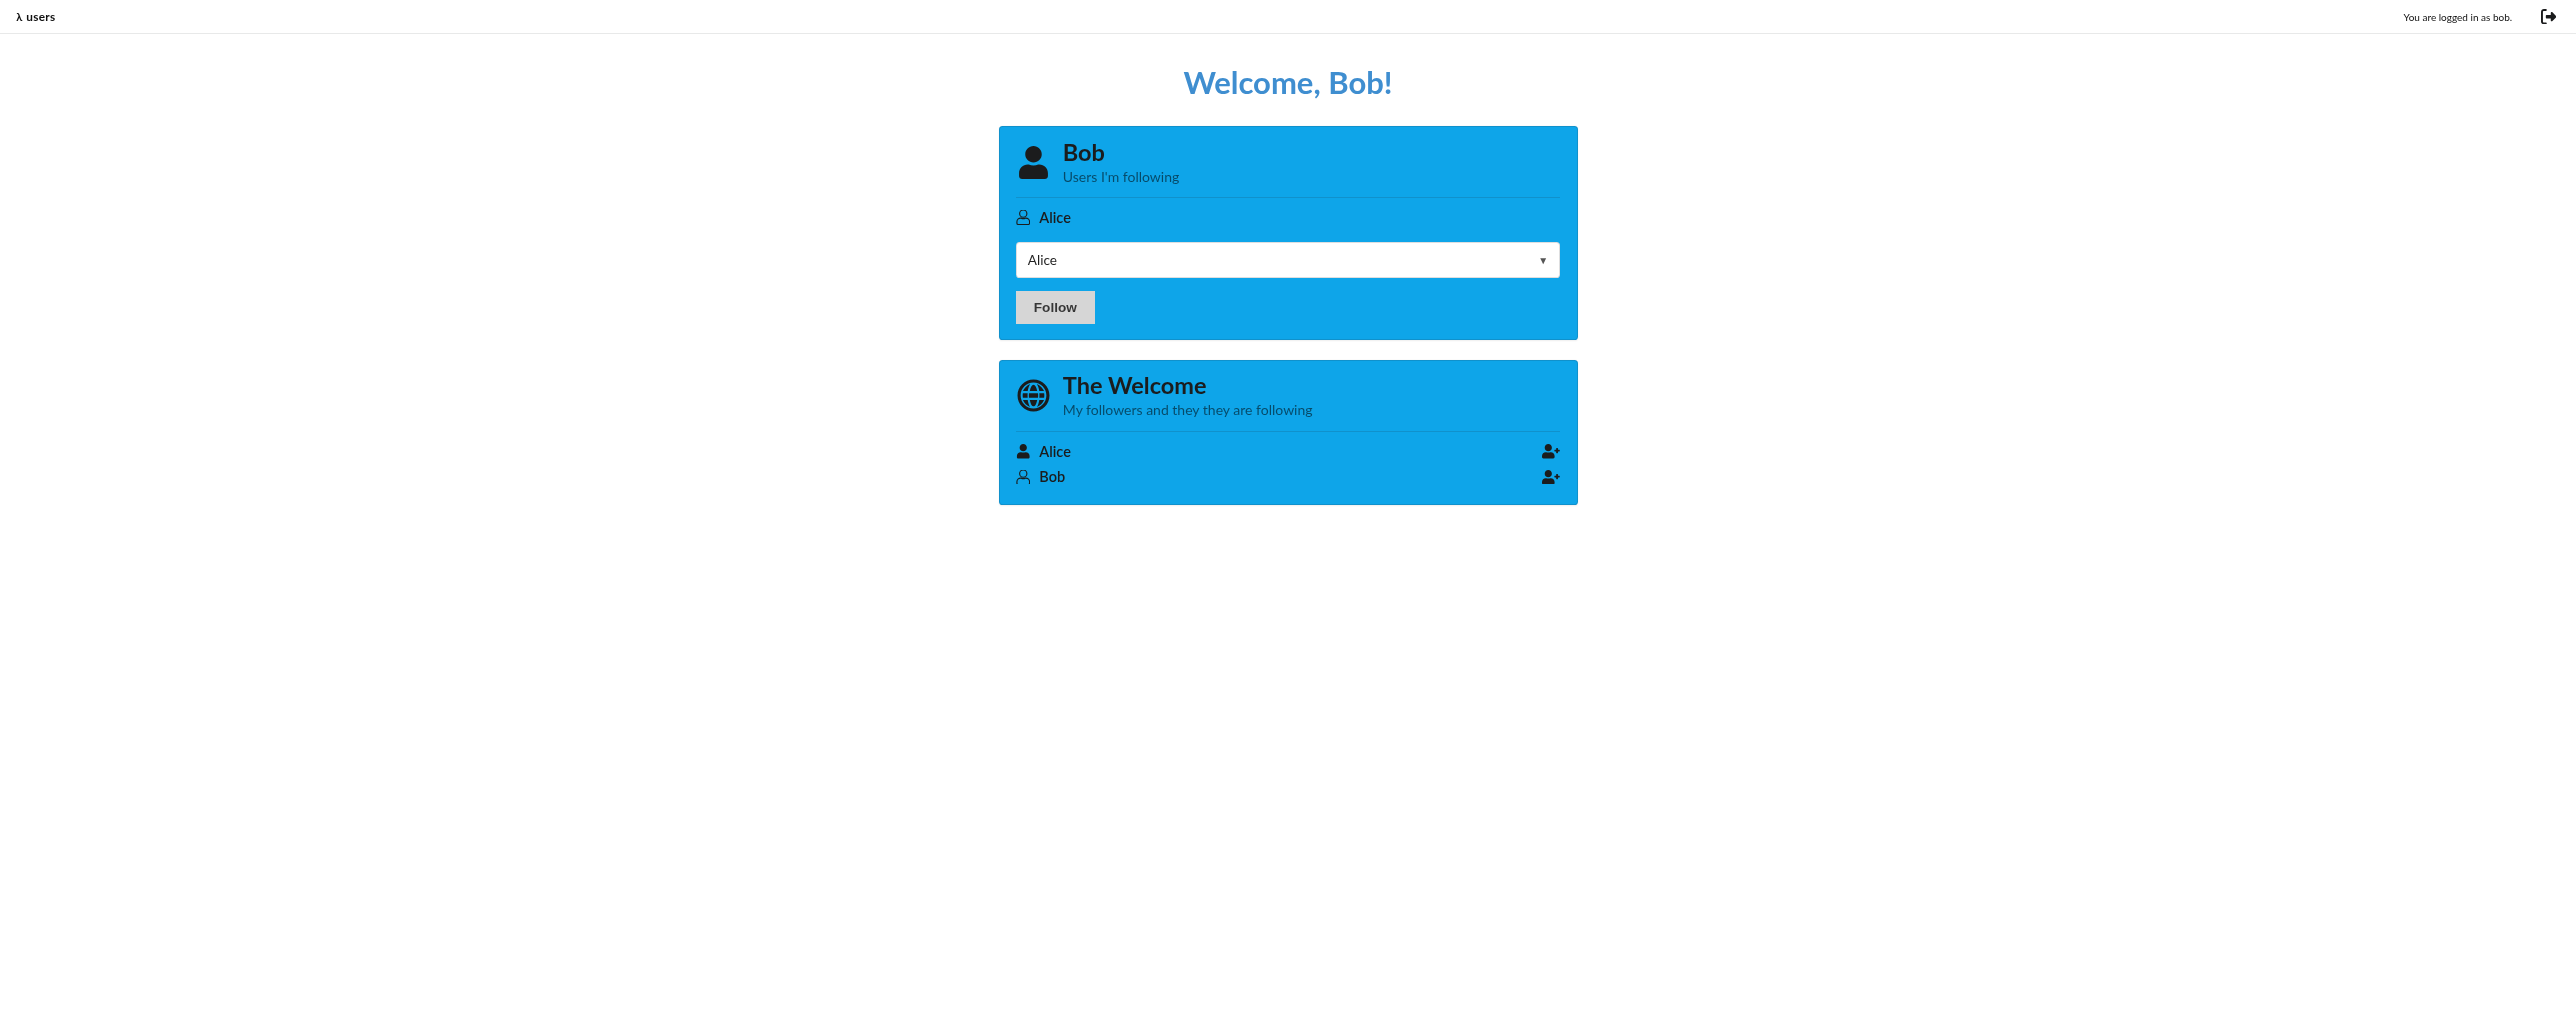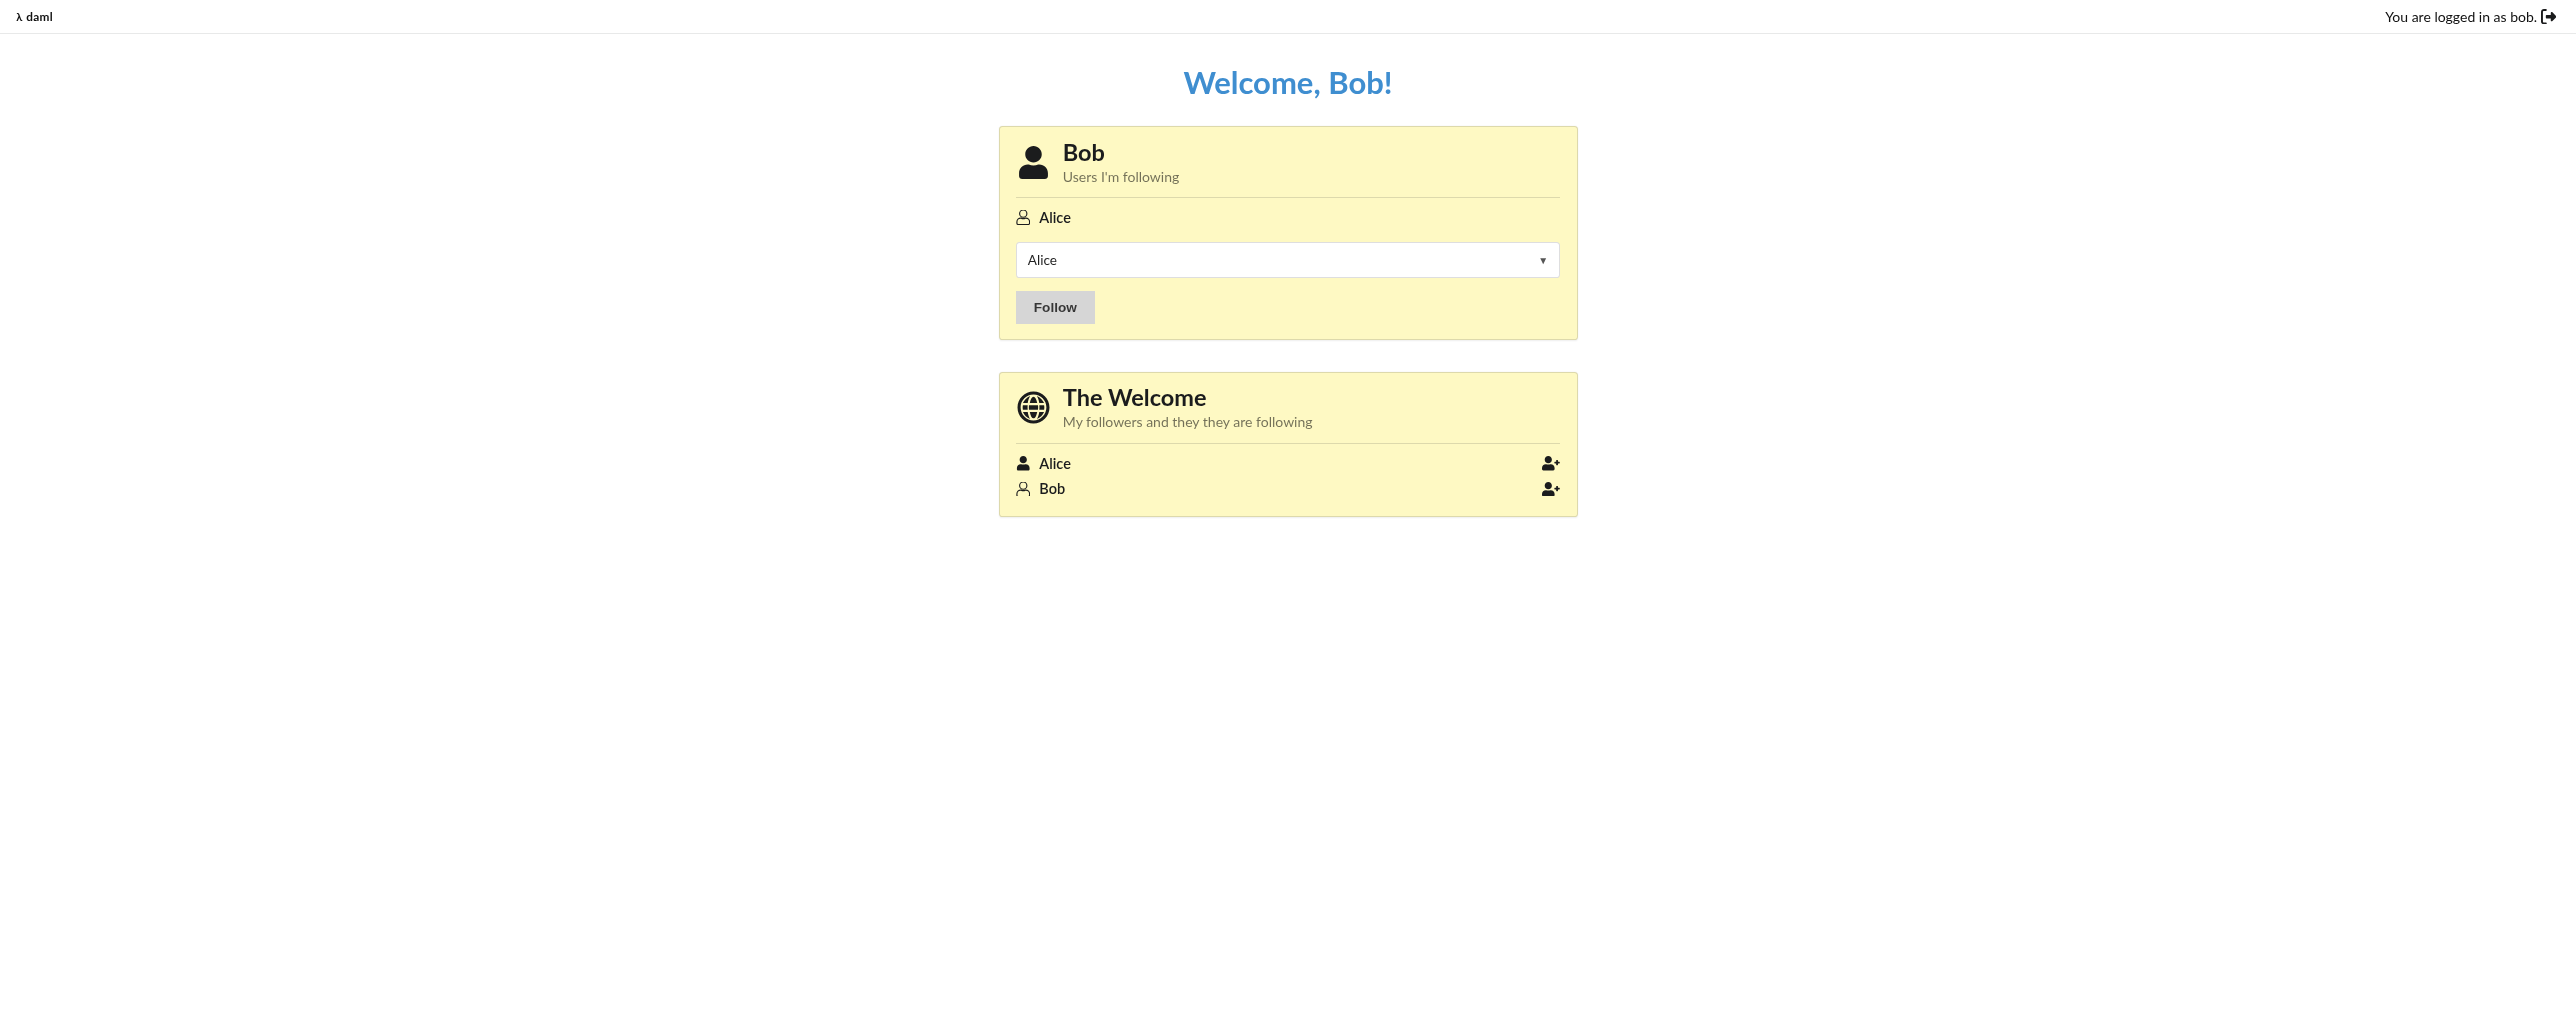--- a/index.html
+++ b/index.html
@@ -25,21 +25,22 @@
     letter-spacing: 0.3px;
     color: #111;
     display: flex;
     align-items: center;
     gap: 3.6px;
   }
   .brand-glyph { font-size: 11px; font-weight: 700; }
   .topbar-right {
     display: flex;
     align-items: center;
-    font-size: 14px;
+    gap: 25px;
+    font-size: 10px;
     color: #111;
     justify-content: space-between;
   }
   .logout-btn {
     background: transparent;
     border: none;
     padding: 3.6px;
     cursor: pointer;
     display: flex;
     align-items: center;
@@ -55,23 +56,23 @@
     text-align: center;
     font-size: 31px;
     font-weight: 700;
     color: #3f8ed0;
     margin: 11px 0 25px;
   }
   .segment {
     border: 0.9px solid rgba(34,36,38,.15);
     border-radius: 3.6px;
     padding: 12.7px 16.3px 14.5px;
-    margin-bottom: 32px;
+    margin-bottom: 20px;
     box-shadow: 0 0.9px 1.8px 0 rgba(34,36,38,.08);
-    background: #fef9c3;
+    background: #0ea5e9;
   }
   .seg-header {
     display: flex;
     align-items: center;
     gap: 11px;
   }
   .seg-header .icon-slot {
     width: 36px;
     display: flex;
     justify-content: center;
@@ -146,21 +147,21 @@
 
   
   .svg-black { fill: #1b1c1d; }
 </style>
 </head>
 <body>
 
 <div class="topbar">
   <div class="brand">
     <span class="brand-glyph">λ</span>
-    <span>daml</span>
+    <span>users</span>
   </div>
   <div class="topbar-right">
     <span>You are logged in as bob.</span>
     <button class="logout-btn">
       <svg viewBox="0 0 512 512">
         <path class="svg-black" d="M502.6 278.6L380 401.2c-20.2 20.2-54.6 5.9-54.6-22.6V312H192c-17.7 0-32-14.3-32-32v-48c0-17.7 14.3-32 32-32h133.4v-66.6c0-28.5 34.5-42.8 54.6-22.6l122.6 122.6c12.5 12.5 12.5 32.8 0 45.3zM160 448H96c-17.7 0-32-14.3-32-32V96c0-17.7 14.3-32 32-32h64c17.7 0 32-14.3 32-32S177.7 0 160 0H96C42.98 0 0 42.98 0 96v320c0 53.02 42.98 96 96 96h64c17.7 0 32-14.3 32-32s-14.3-32-32-32z"></path>
       </svg>
     </button>
   </div>
 </div>

